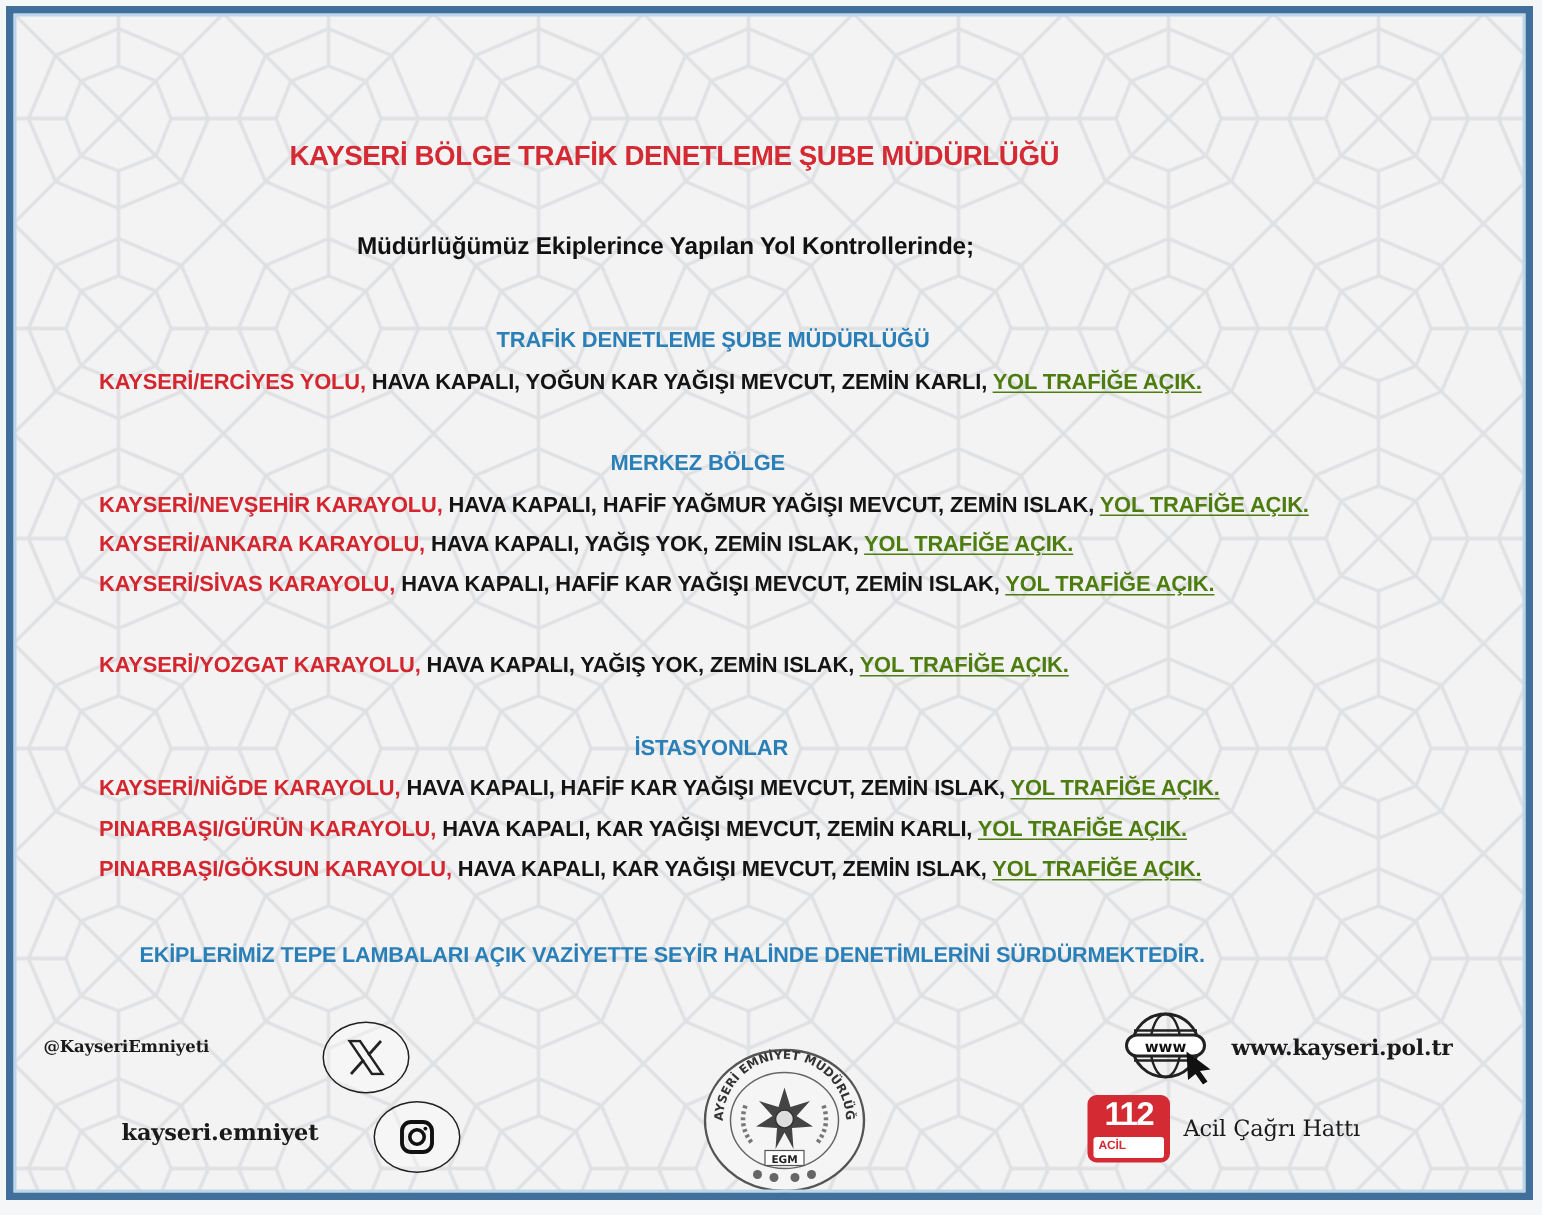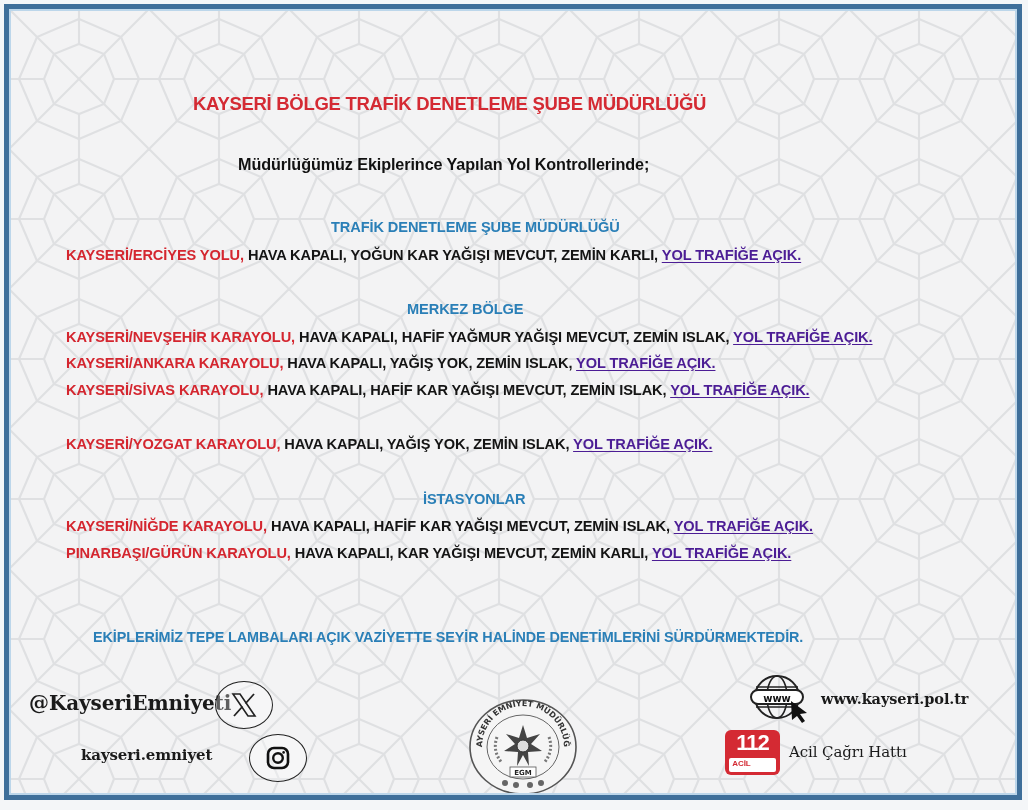--- a/index.html
+++ b/index.html
@@ -7,21 +7,21 @@
   .frame { position: absolute; left: 4px; top: 4px; width: 1018px; height: 796px; border: 5px solid #3f6f9a; box-sizing: border-box; background: #f3f3f4; overflow: hidden; }
   .frame::after { content: ""; position: absolute; inset: 0; border: 2px solid #bcd6ea; pointer-events: none; }
   .bg-pattern { position: absolute; inset: 0; opacity: 0.55; }
   .content { position: absolute; inset: 0; }
   .line { position: absolute; white-space: nowrap; font-weight: bold; font-size: 14.6px; letter-spacing: -0.1px; }
   .title { color: #d42a33; font-size: 18.5px; letter-spacing: -0.3px; text-align: center; }
   .sub { color: #111; font-size: 16.2px; }
   .heading { color: #2a7fb7; font-size: 14.6px; }
   .road { color: #d4262f; }
   .cond { color: #141414; }
-  .status { color: #4c1d95; text-decoration: underline; text-underline-offset: 2px; }
+  .status { color: #4d7c0f; text-decoration: underline; text-underline-offset: 2px; }
   .footer-note { color: #2a7fb7; font-size: 14.4px; }
   .serif { font-family: "DejaVu Serif", serif; font-weight: bold; color: #1a1a1a; }
   .icon-circle { position: absolute; border: 1.6px solid #222; border-radius: 50%; display: flex; align-items: center; justify-content: center; background: rgba(255,255,255,0.3); }
 </style>
 </head>
 <body>
 
 <div class="frame">
   <svg class="bg-pattern" width="1008" height="786" viewBox="0 0 1008 786">
     <defs>
@@ -64,24 +64,27 @@
       <span class="road">KAYSERİ/YOZGAT KARAYOLU,</span><span class="cond"> HAVA KAPALI, YAĞIŞ YOK, ZEMİN ISLAK, </span><span class="status">YOL TRAFİĞE AÇIK.</span>
     </div>
 
     <div class="line heading" style="left:414px; top:482px;">İSTASYONLAR</div>
     <div class="line" style="left:57px; top:509px;">
       <span class="road">KAYSERİ/NİĞDE KARAYOLU,</span><span class="cond"> HAVA KAPALI, HAFİF KAR YAĞIŞI MEVCUT, ZEMİN ISLAK, </span><span class="status">YOL TRAFİĞE AÇIK.</span>
     </div>
     <div class="line" style="left:57px; top:536px;">
       <span class="road">PINARBAŞI/GÜRÜN KARAYOLU,</span><span class="cond"> HAVA KAPALI, KAR YAĞIŞI MEVCUT, ZEMİN KARLI, </span><span class="status">YOL TRAFİĞE AÇIK.</span>
     </div>
+    <div class="line" style="left:57px; top:563px;">
+      <span class="road">PINARBAŞI/GÖKSUN KARAYOLU,</span><span class="cond"> HAVA KAPALI, KAR YAĞIŞI MEVCUT, ZEMİN ISLAK, </span><span class="status">YOL TRAFİĞE AÇIK.</span>
+    </div>
 
     <div class="line footer-note" style="left:84px; top:620px;">EKİPLERİMİZ TEPE LAMBALARI AÇIK VAZİYETTE  SEYİR HALİNDE  DENETİMLERİNİ  SÜRDÜRMEKTEDİR.</div>
 
-    <div class="line serif" style="left:20px; top:682px; font-size:20px;">@KayseriEmniyeti</div>
+    <div class="line serif" style="left:20px; top:682px; font-size:11px;">@KayseriEmniyeti</div>
     <div class="icon-circle" style="left:206px; top:672px; width:56px; height:46px;">
       <svg width="26" height="24" viewBox="0 0 26 24">
           <path d="M2 1 L9 1 L24 23 L17 23 Z" fill="none" stroke="#222" stroke-width="1.6"></path>
           <line x1="23" y1="1" x2="14.5" y2="10.5" stroke="#222" stroke-width="1.8"></line>
           <line x1="3" y1="23" x2="11.5" y2="13.5" stroke="#222" stroke-width="1.8"></line>
         </svg>
     </div>
     <div class="line serif" style="left:72px; top:737px; font-size:15px;">kayseri.emniyet</div>
     <div class="icon-circle" style="left:240px; top:725px; width:56px; height:46px;">
       <svg width="24" height="24" viewBox="0 0 24 24">

